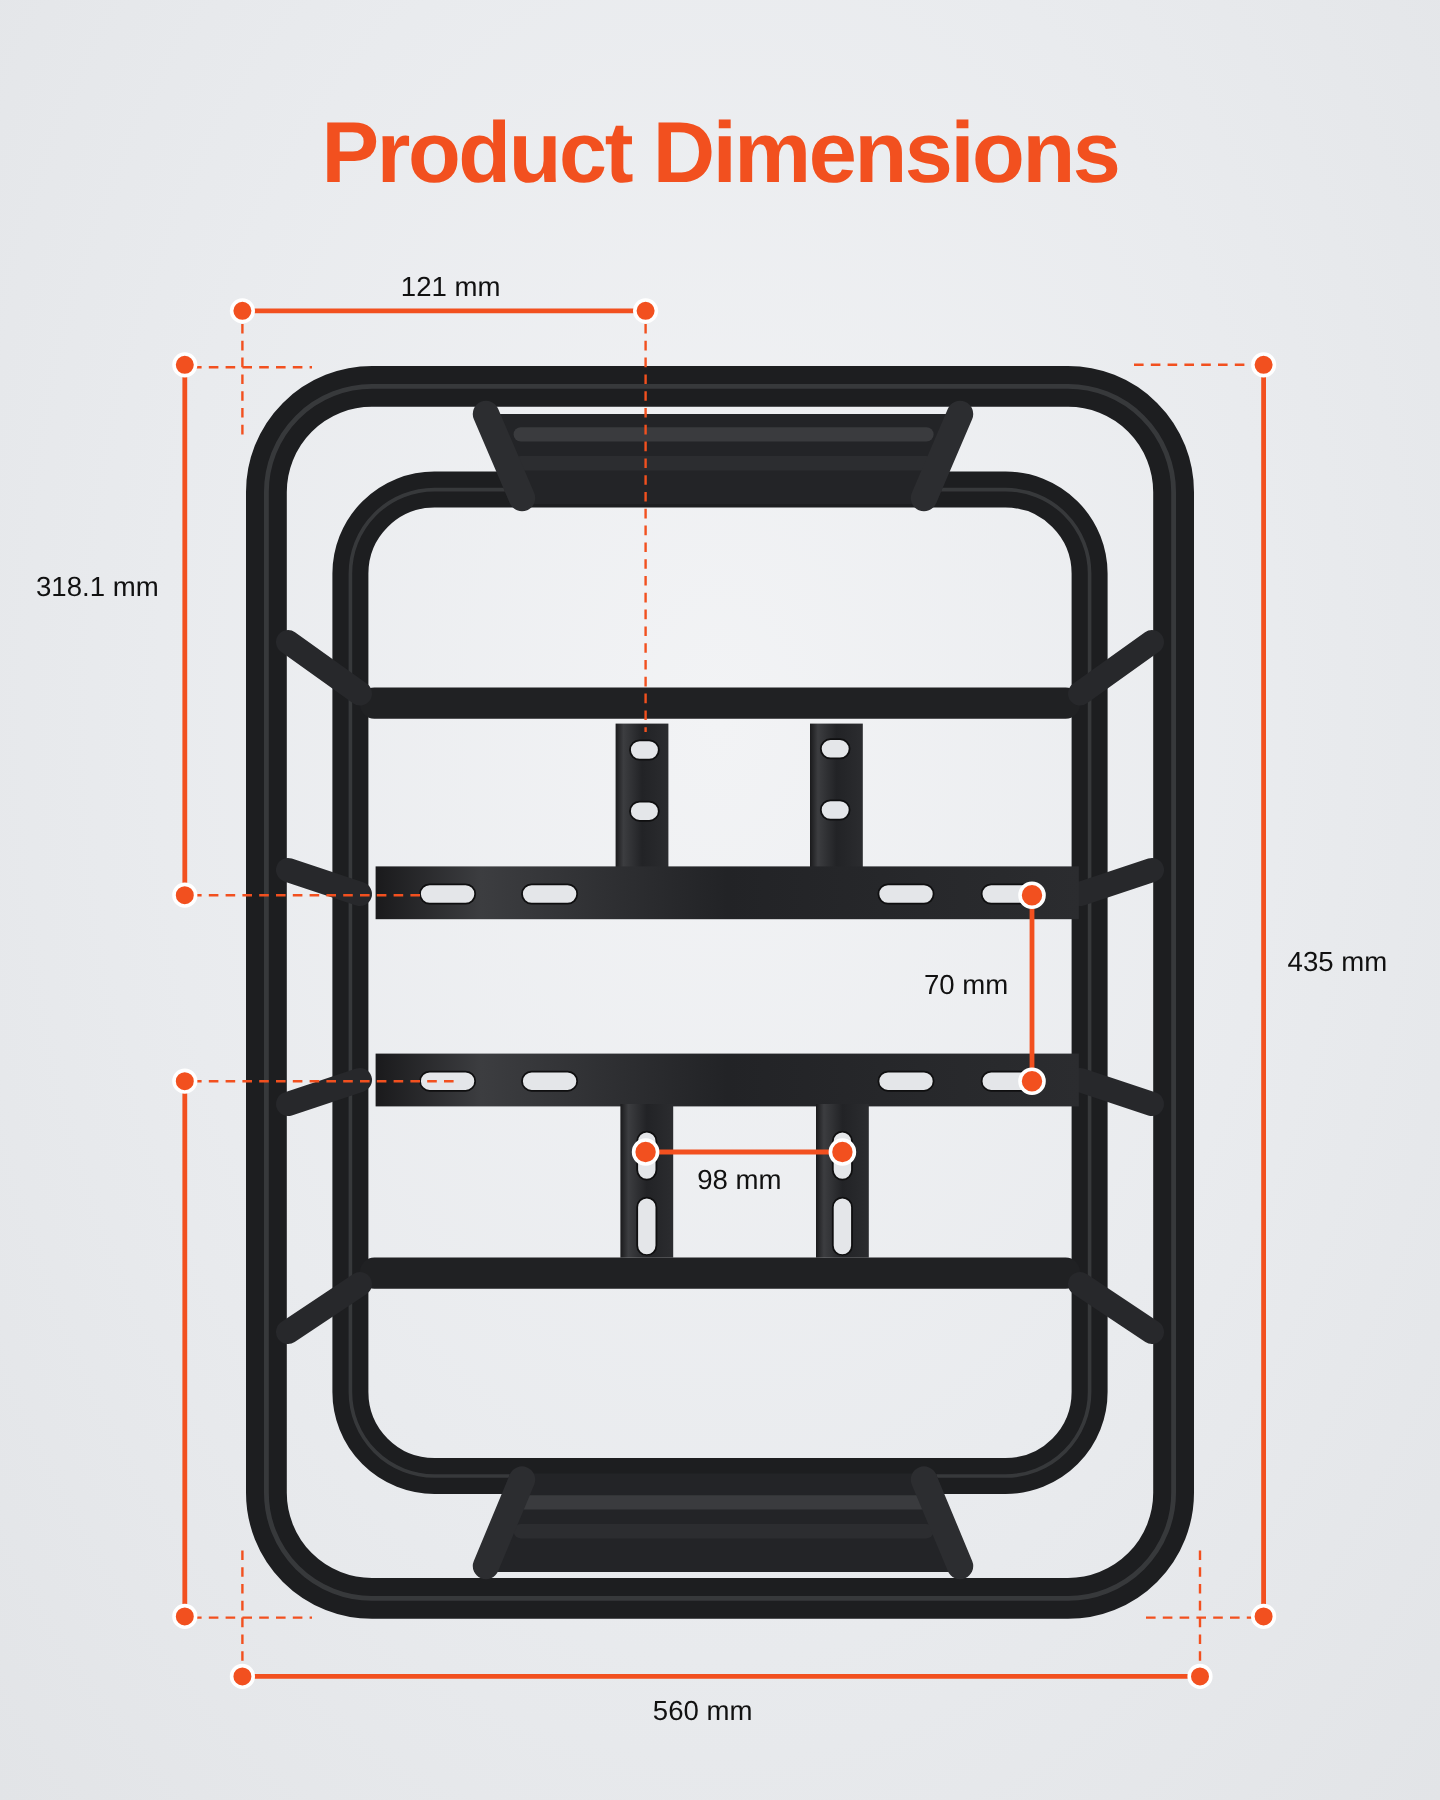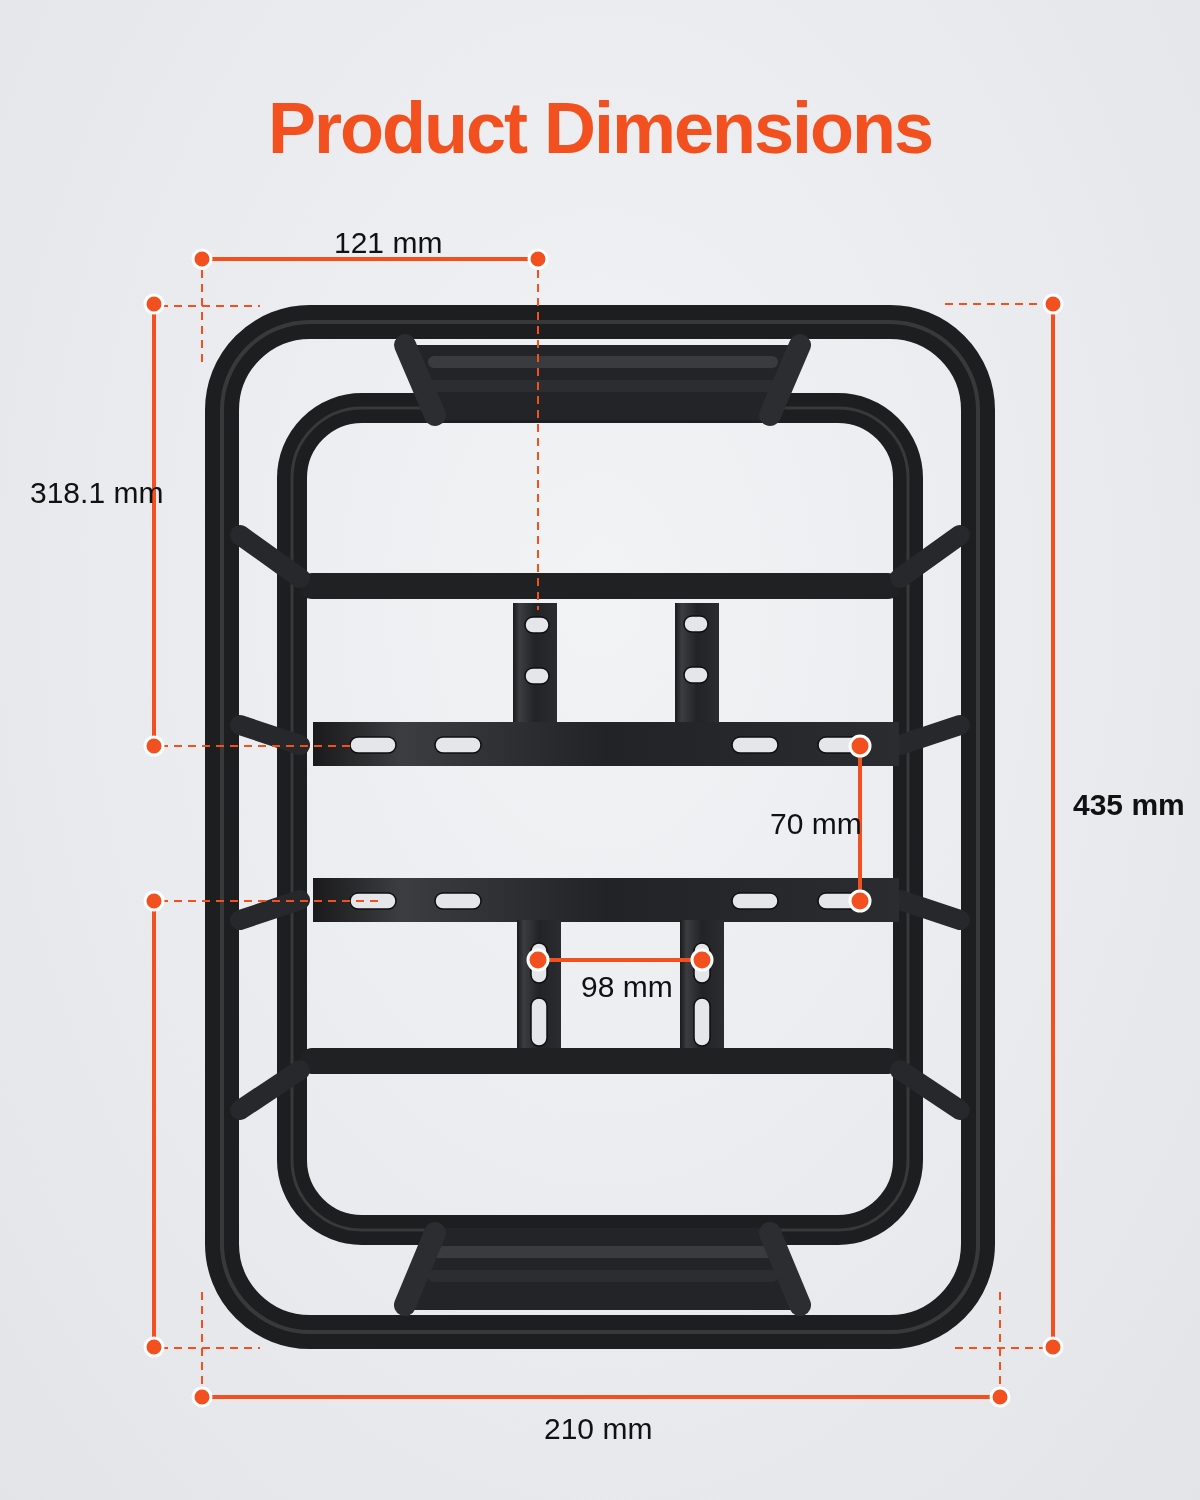--- a/index.html
+++ b/index.html
@@ -8,21 +8,21 @@
     background: radial-gradient(ellipse at 50% 40%, #f2f3f5 0%, #e9ebee 55%, #e2e4e7 100%);
     font-family: "Liberation Sans", sans-serif;
   }
   .title {
     position: absolute; left: 0; top: 92px; width: 1200px; text-align: center;
     font-family: "Liberation Sans", sans-serif; font-weight: 700; font-size: 72px;
     letter-spacing: -2px; color: #f2501f; line-height: 1;
   }
   .label {
     position: absolute; font-family: "Liberation Sans", sans-serif;
-    font-size: 30px; color: #111; line-height: 1; white-space: nowrap;
+    font-size: 23px; color: #111; line-height: 1; white-space: nowrap;
   }
   svg.art { position: absolute; left: 0; top: 0; }
 </style>
 </head>
 <body>
 
 <div class="title">Product Dimensions</div>
 
 <svg class="art" width="1200" height="1500" viewBox="0 0 1200 1500">
   <defs>
@@ -145,16 +145,16 @@
       <circle cx="702" cy="960" r="10"></circle>
     <circle cx="154" cy="1347" r="9"></circle>
       <circle cx="1053" cy="1347" r="9"></circle>
     <circle cx="202" cy="1397" r="9"></circle>
       <circle cx="1000" cy="1397" r="9"></circle>
   </g>
 </svg>
 
 <div class="label" style="left:334px; top:228px;">121 mm</div>
 <div class="label" style="left:30px; top:478px;">318.1 mm</div>
-<div class="label" style="left:1073px; top:790px;font-weight:bold;">435 mm</div>
+<div class="label" style="left:1073px; top:790px;">435 mm</div>
 <div class="label" style="left:770px; top:809px;">70 mm</div>
 <div class="label" style="left:581px; top:972px;">98 mm</div>
-<div class="label" style="left:544px; top:1414px;">210 mm</div>
+<div class="label" style="left:544px; top:1414px;">560 mm</div>
 
 </body></html>

